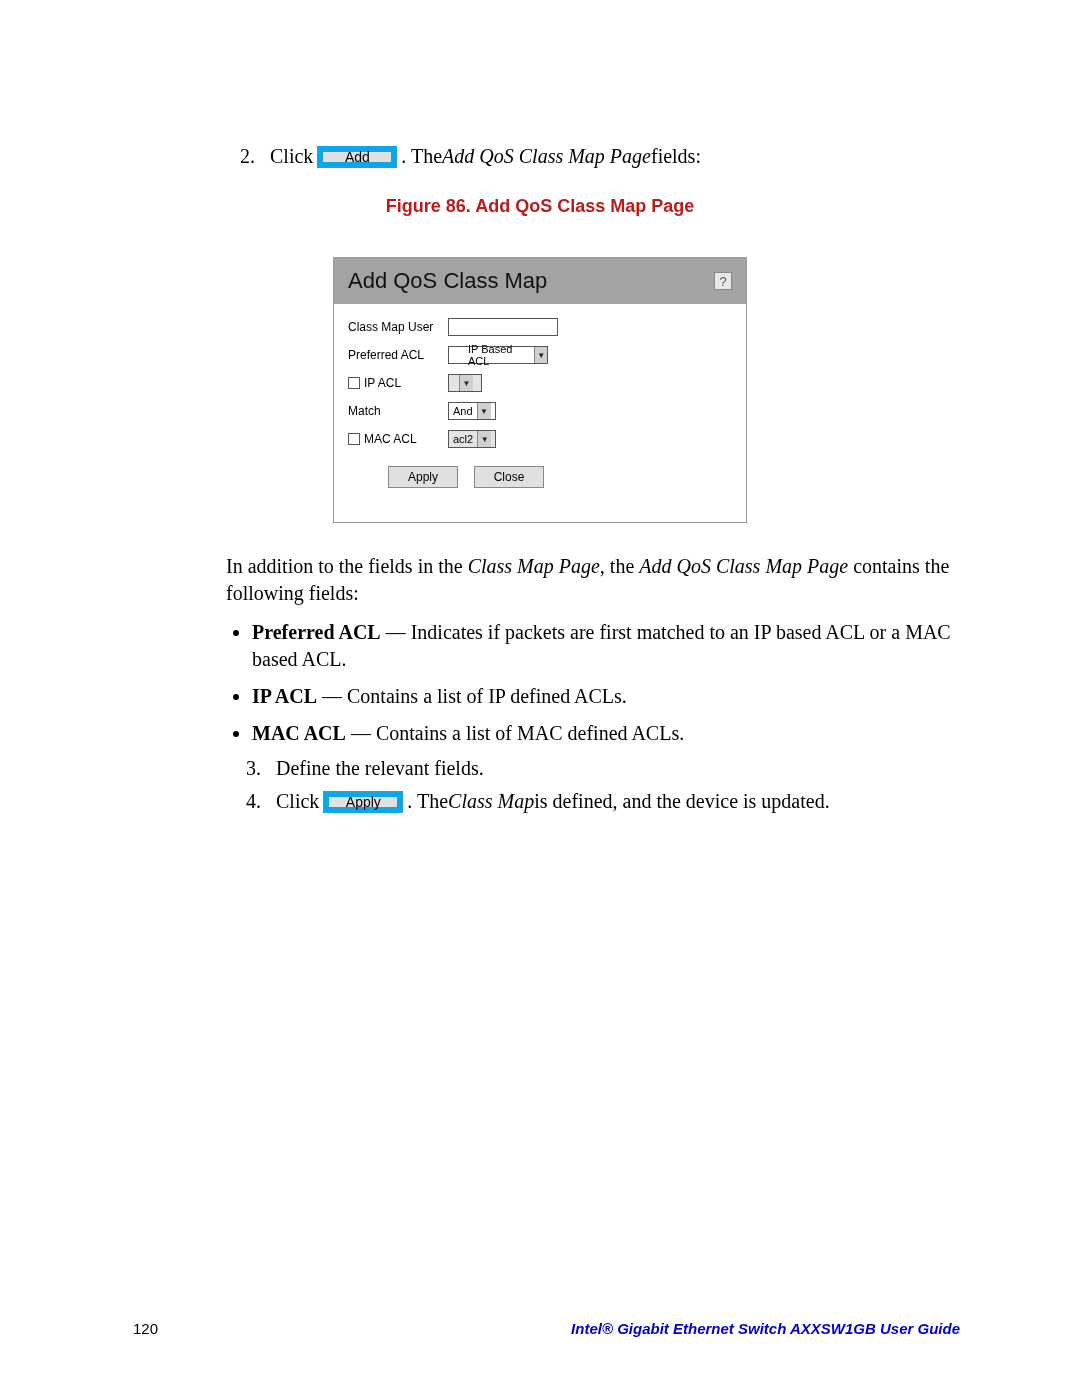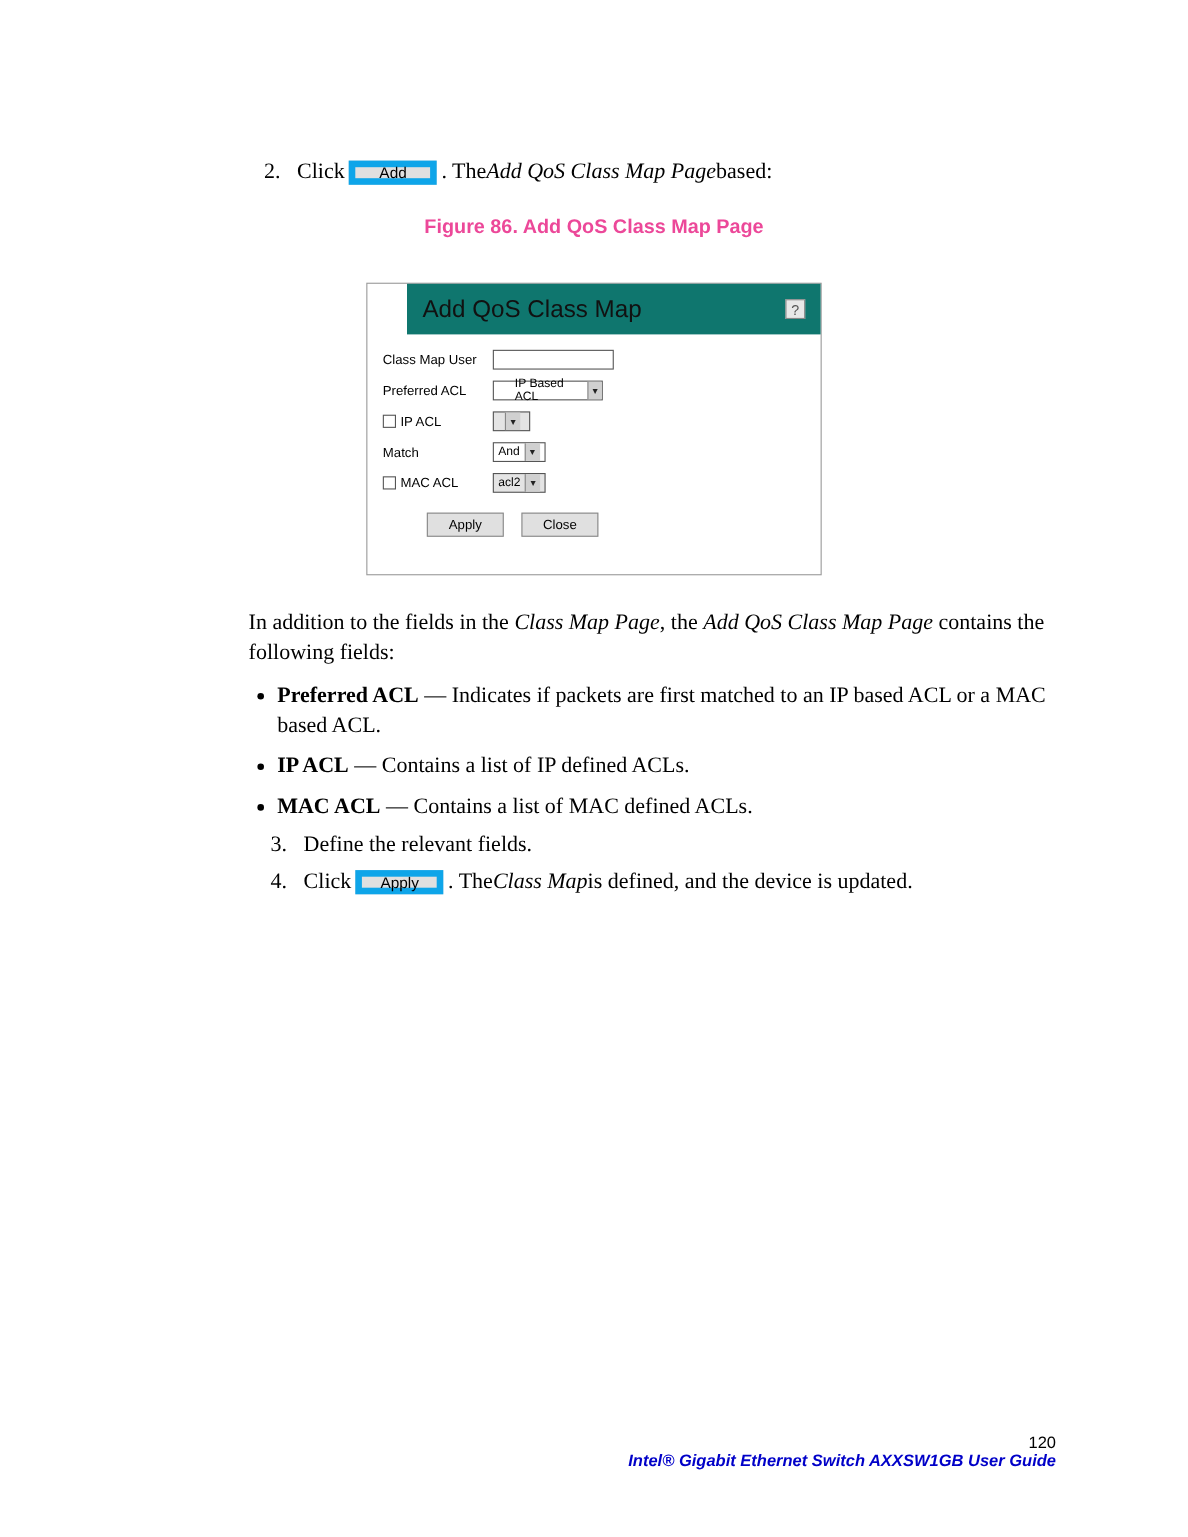--- a/index.html
+++ b/index.html
@@ -33,44 +33,43 @@
     background: #e0e0e0;
     border: 6px solid #0ea5e9;
     font-family: Arial, sans-serif;
     font-size: 14px;
     margin: 0 4px;
   }
   .italic { font-style: italic; }
   .bold { font-weight: bold; }
   .figure-caption {
     text-align: center;
-    color: #ec4899;
+    color: #b91c1c;
     font-family: Arial, Helvetica, sans-serif;
     font-weight: bold;
     font-size: 18px;
     margin-bottom: 40px;
   }
   .dialog-wrap {
     display: flex;
     justify-content: center;
     margin-bottom: 30px;
   }
   .dialog {
     width: 414px;
     border: 1px solid #999;
     background: #fff;
     font-family: Arial, Helvetica, sans-serif;
   }
   .dialog-titlebar {
-    background: #0f766e;
+    background: #a3a3a3;
     padding: 10px 14px;
     display: flex;
     justify-content: space-between;
     align-items: center;
-    margin-left: 36px;
   }
   .dialog-title {
     font-size: 22px;
     font-weight: normal;
     color: #111;
   }
   .help-icon {
     width: 18px;
     height: 18px;
     border: 1px solid #888;
@@ -166,27 +165,26 @@
     margin-left: 126px;
   }
   .step-row {
     display: flex;
     align-items: center;
     margin-bottom: 10px;
   }
   .footer {
     position: absolute;
     bottom: 60px;
-    left: 121px;
+    left: 133px;
     right: 120px;
     display: flex;
     justify-content: space-between;
     align-items: flex-end;
     font-family: Arial, Helvetica, sans-serif;
-    flex-direction: column;
   }
   .footer .pageno {
     font-size: 15px;
     color: #000;
   }
   .footer .guide {
     font-style: italic;
     color: #0000c8;
     font-weight: bold;
     font-size: 15px;
@@ -196,21 +194,21 @@
 <body>
 
 <div class="page">
 
   <div class="step-line">
     <span class="step-num">2.</span>
     <span>Click</span>
     <span class="inline-btn">Add</span>
     <span>. The </span>
     <span class="italic">Add QoS Class Map Page</span>
-    <span> based:</span>
+    <span> fields:</span>
   </div>
 
   <div class="figure-caption">Figure 86. Add QoS Class Map Page</div>
 
   <div class="dialog-wrap">
     <div class="dialog">
       <div class="dialog-titlebar">
         <span class="dialog-title">Add QoS Class Map</span>
         <span class="help-icon">?</span>
       </div>

